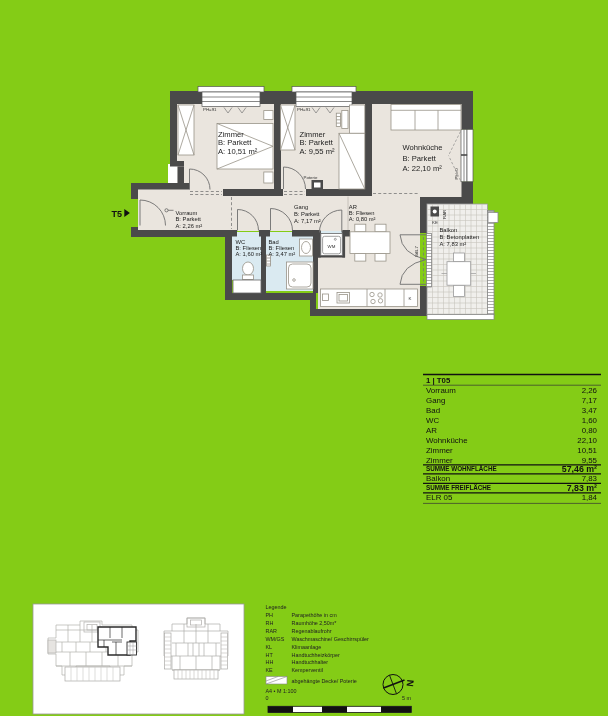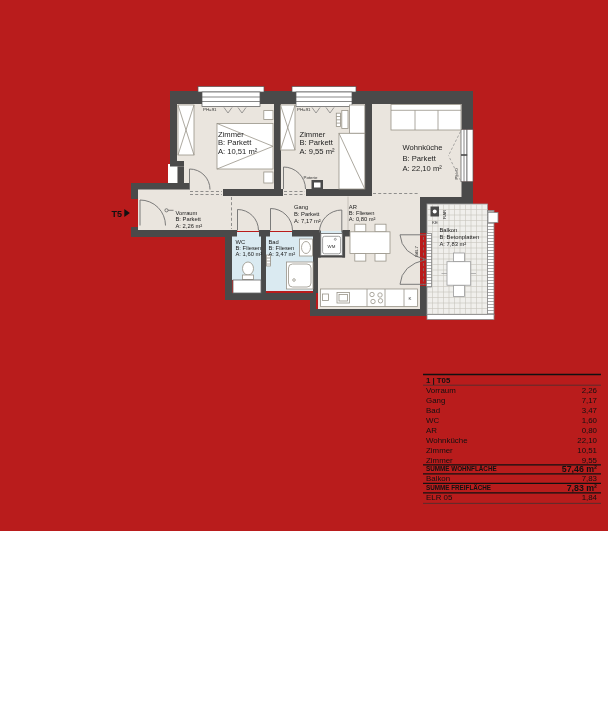--- a/index.html
+++ b/index.html
@@ -1,16 +1,16 @@
 <!DOCTYPE html>
 <html><head>
 <meta charset="utf-8">
 <style>
   html,body{margin:0;padding:0;background:#fff;}
-  #page{position:relative;width:608px;height:531px;background:#b91c1c;overflow:hidden;}
+  #page{position:relative;width:608px;height:716px;background:#84cc16;overflow:hidden;}
   svg text{font-family:"Liberation Sans",sans-serif;}
 </style>
 </head>
 <body>
 <div id="page">
 <svg width="608" height="720" viewBox="0 0 608 720">
 <defs>
   <pattern id="rail" width="4" height="3" patternUnits="userSpaceOnUse">
     <rect width="4" height="3" fill="#ffffff"></rect>
     <line x1="0" y1="1.5" x2="4" y2="1.5" stroke="#8a8a8a" stroke-width="0.7"></line>

